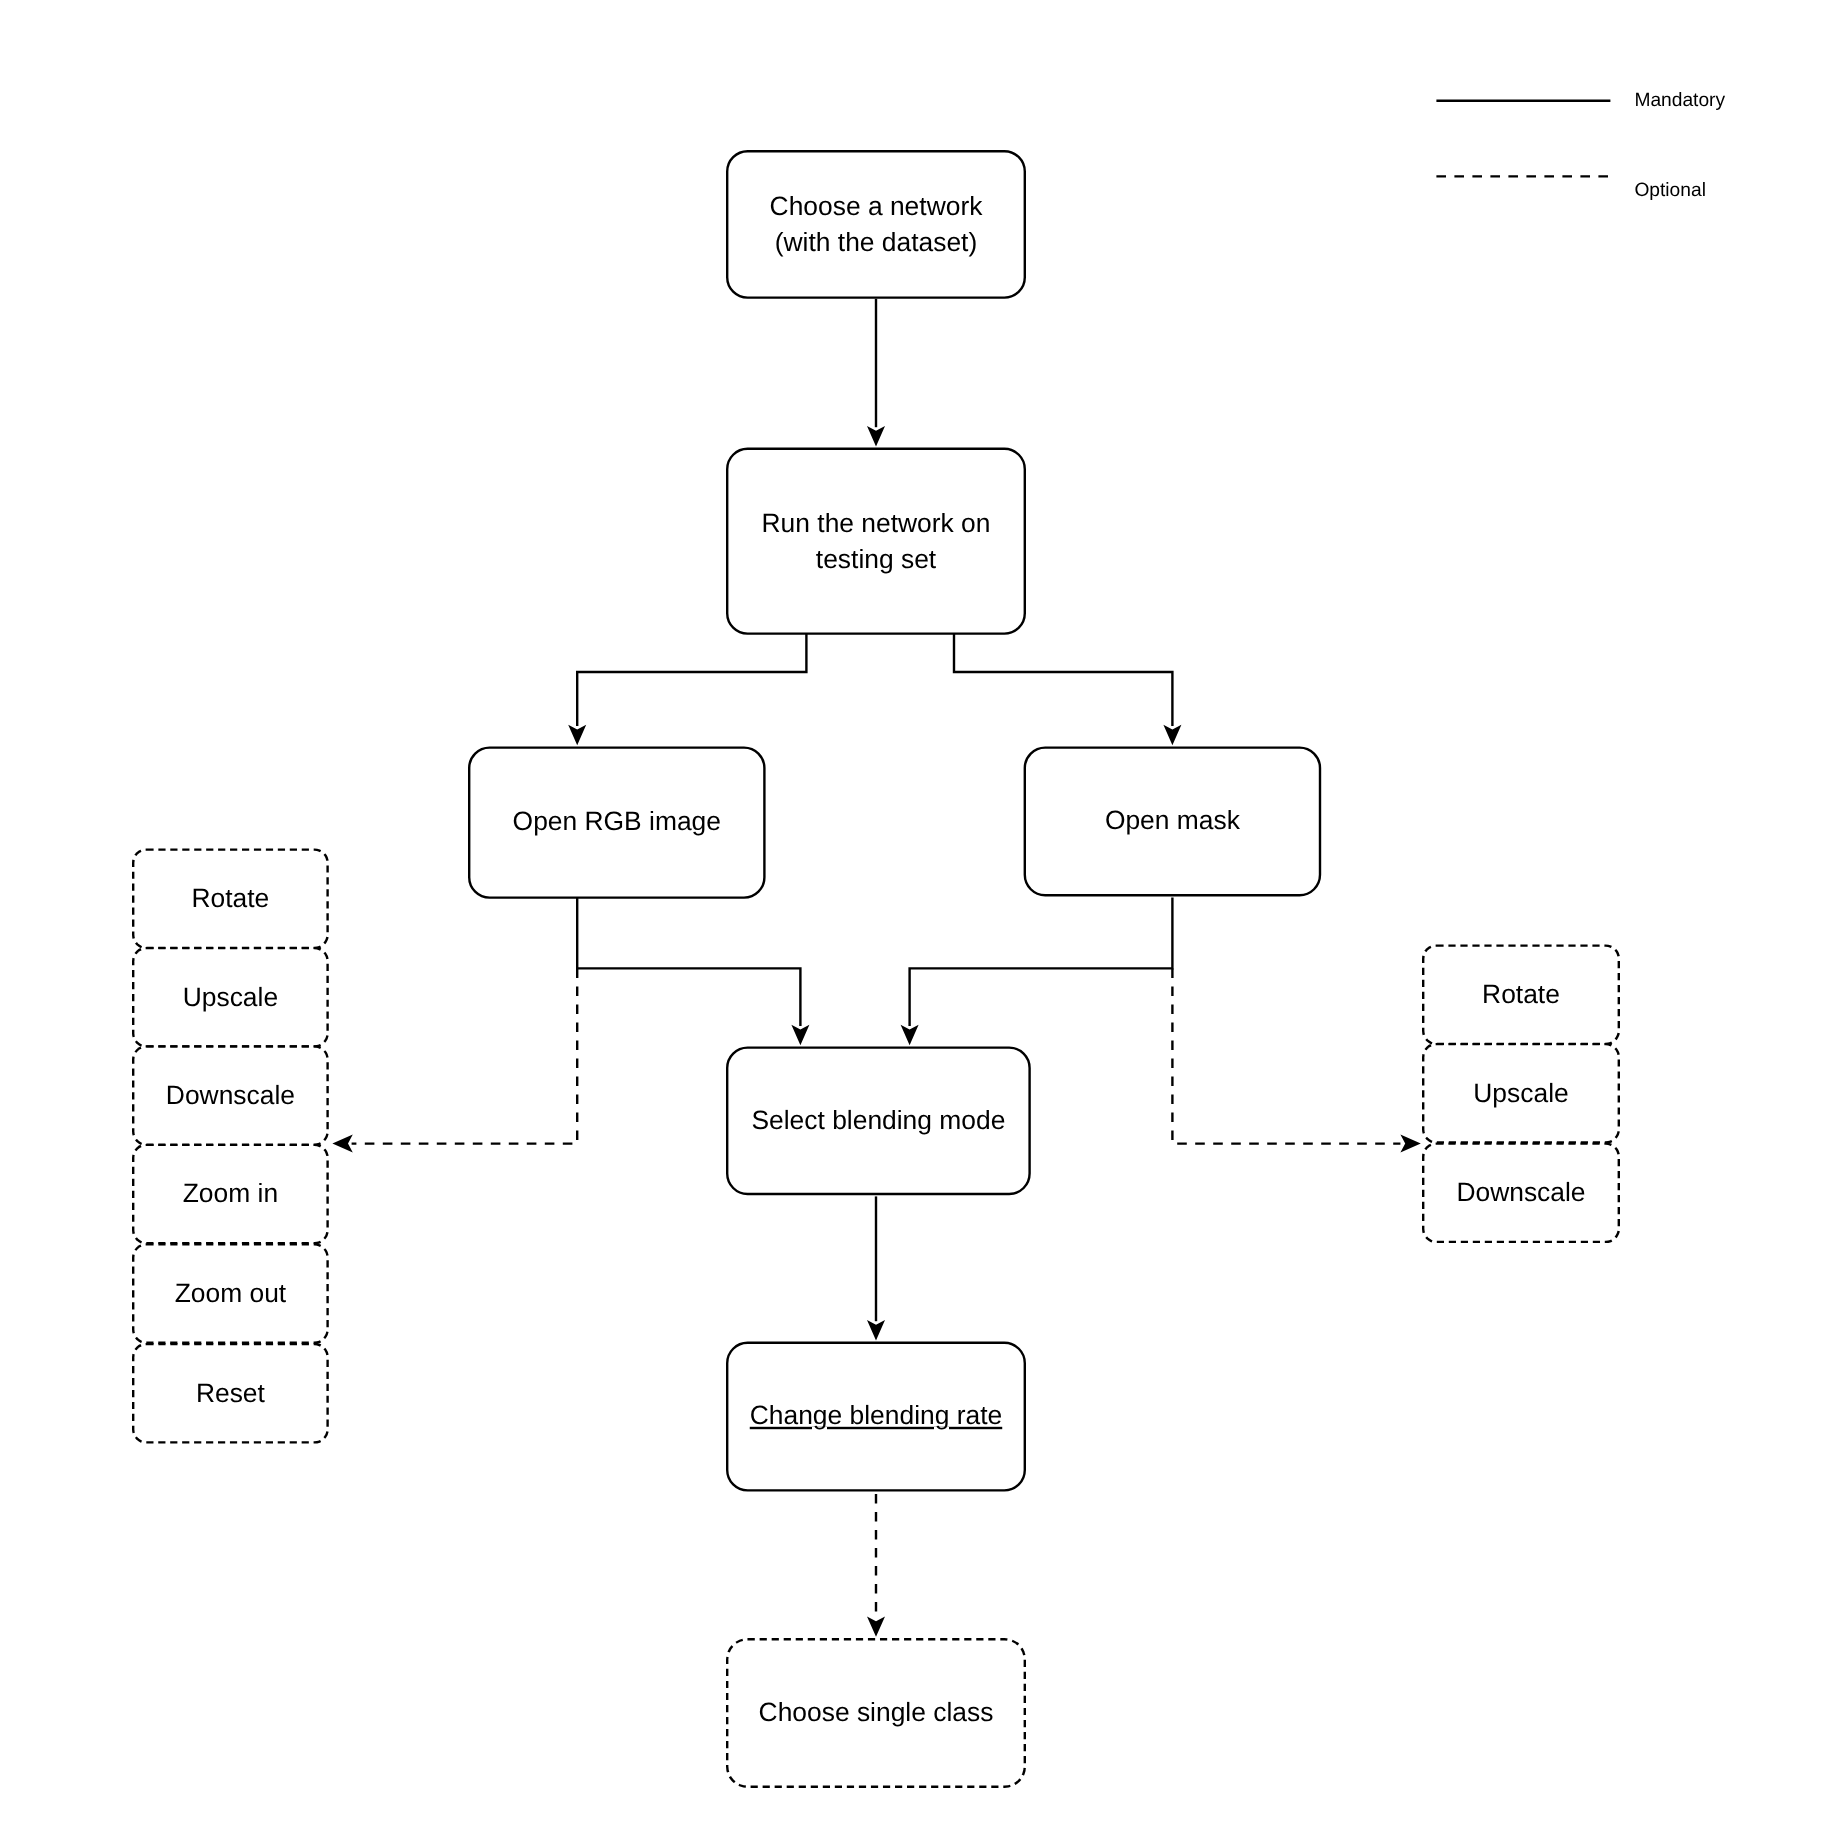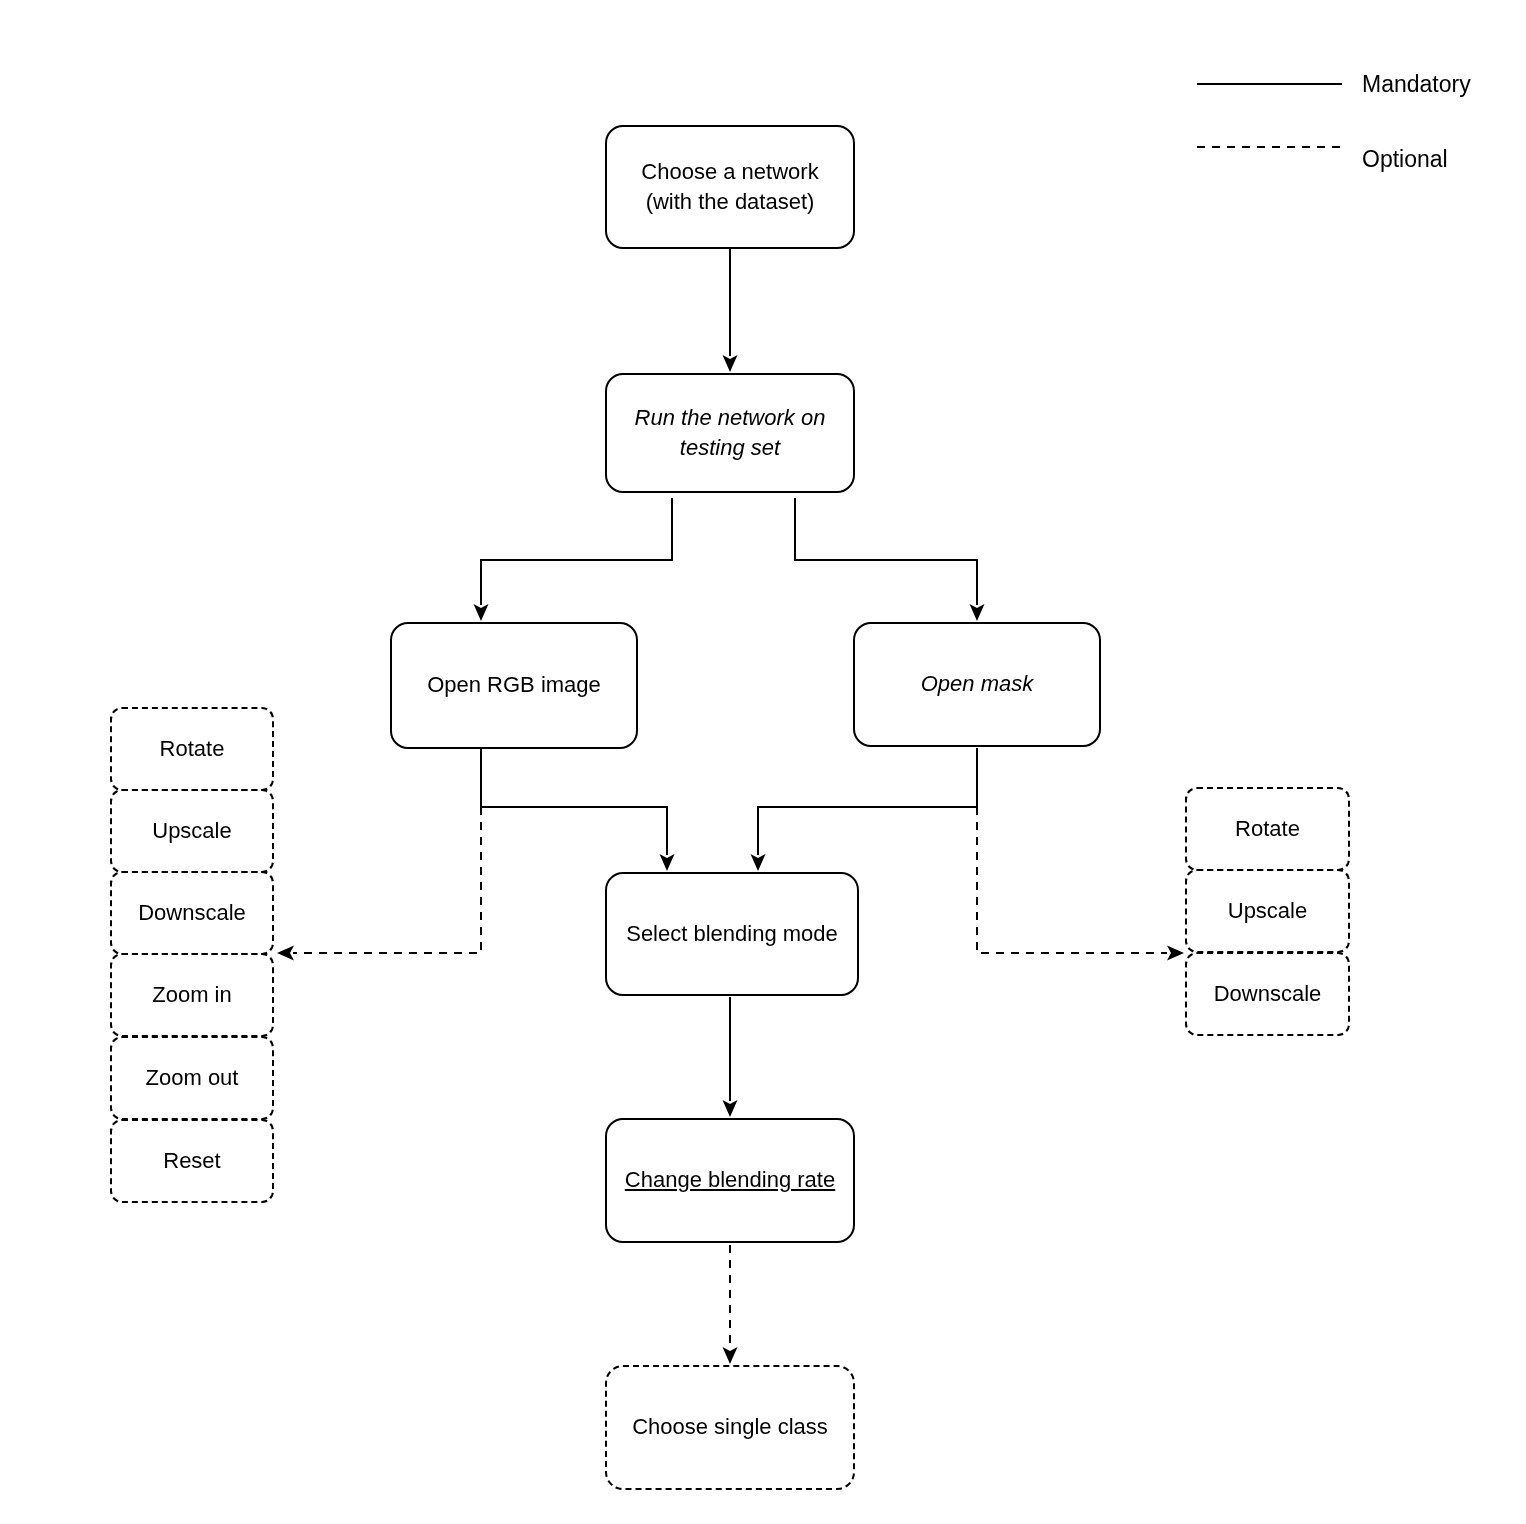--- a/index.html
+++ b/index.html
@@ -38,21 +38,21 @@
     align-items: center;
     justify-content: center;
     border: 2px dashed #000000;
     border-radius: 12px;
     background: transparent;
     font-size: 22px;
     box-sizing: border-box;
   }
   .legend-label {
     position: absolute;
-    font-size: 23px;
+    font-size: 16px;
     line-height: 26px;
     white-space: nowrap;
   }
 </style>
 </head>
 <body>
 
 <div class="canvas">
 
   <svg class="connector-layer" viewBox="0 0 1526 1524" xmlns="http://www.w3.org/2000/svg">
@@ -82,25 +82,25 @@
       <path d="M758 871 L750.5 854 L758 858 L765.5 854 Z"></path>
       <path d="M730 1117 L722.5 1100 L730 1104 L737.5 1100 Z"></path>
       <path d="M730 1364 L722.5 1347 L730 1351 L737.5 1347 Z"></path>
       <path d="M277 953 L294 945.5 L290 953 L294 960.5 Z"></path>
       <path d="M1184 953 L1167 945.5 L1171 953 L1167 960.5 Z"></path>
     </g>
   </svg>
 
   <div class="node" style="left:605px; top:125px; width:250px; height:124px;">Choose a network (with the dataset)</div>
 
-  <div class="node" style="left:605px; top:373px; width:250px; height:120px;font-style:italic;">Run the network on testing set</div>
+  <div class="node" style="left:605px; top:373px; width:250px; height:156px;">Run the network on testing set</div>
 
   <div class="node" style="left:358px; top:622px; width:248px; height:127px;margin-left:32px;">Open RGB image</div>
 
-  <div class="node" style="left:853px; top:622px; width:248px; height:125px;font-style:italic;">Open mask</div>
+  <div class="node" style="left:853px; top:622px; width:248px; height:125px;">Open mask</div>
 
   <div class="node" style="left:605px; top:872px; width:254px; height:124px;">Select blending mode</div>
 
   <div class="node" style="left:605px; top:1118px; width:250px; height:125px;text-decoration:underline;">Change blending rate</div>
 
   <div class="node dashed" style="left:605px; top:1365px; width:250px; height:125px;">Choose single class</div>
 
   <div class="opt" style="left:110px; top:707px;  width:164px; height:84px;">Rotate</div>
   <div class="opt" style="left:110px; top:789px;  width:164px; height:84px;">Upscale</div>
   <div class="opt" style="left:110px; top:871px;  width:164px; height:84px;">Downscale</div>

